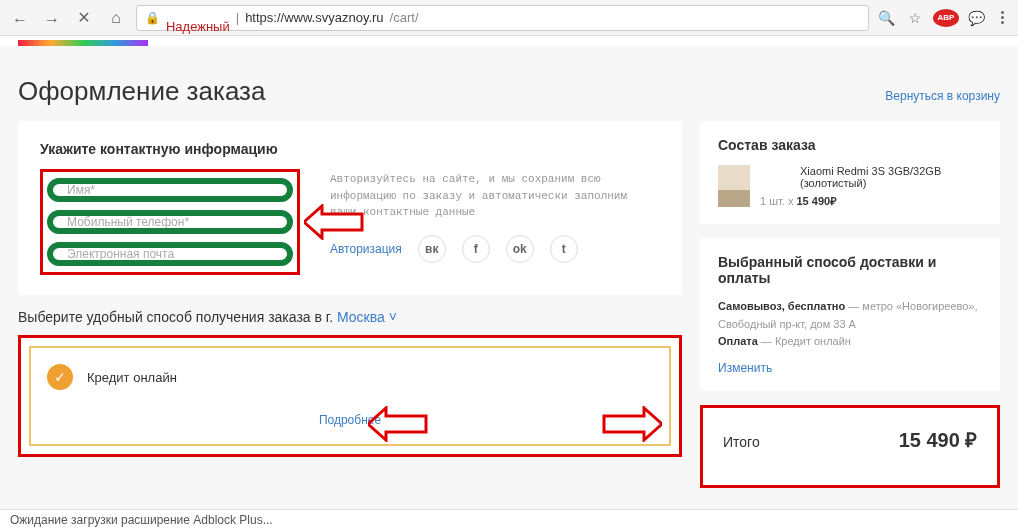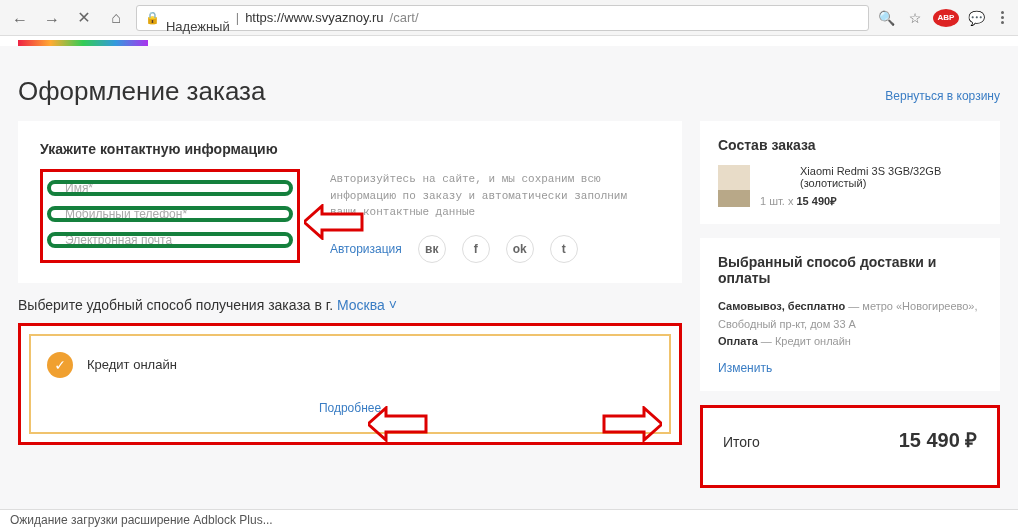--- a/index.html
+++ b/index.html
@@ -3,21 +3,21 @@
   <meta charset="utf-8">
   <style>
     * { margin: 0; padding: 0; box-sizing: border-box; font-family: Arial, sans-serif; }
     body { width: 1018px; height: 531px; background: #fff; overflow: hidden; }
     
     
     .browser-bar { height: 36px; display: flex; align-items: center; padding: 0 8px; border-bottom: 1px solid #ddd; gap: 8px; background: #f5f5f5; }
     .nav-btn { width: 24px; height: 24px; display: flex; align-items: center; justify-content: center; color: #666; cursor: pointer; font-size: 16px; }
     .addr-bar { flex: 1; height: 26px; border: 1px solid #ccc; border-radius: 3px; display: flex; align-items: center; padding: 0 8px; background: #fff; font-size: 13px; gap: 6px; }
     .lock { color: #0a8a0a; font-size: 12px; }
-    .secure-label { color: #404040; font-size: 13px; margin-top: 18px; }
+    .secure-label { color: #b91c1c; font-size: 13px; margin-top: 18px; }
     .url-sep { color: #888; }
     .url-text { color: #333; }
     .url-path { color: #888; }
     .bar-icon { width: 20px; color: #666; font-size: 14px; text-align: center; }
     .abp { width: 26px; height: 18px; background: #d22; border-radius: 50%; color: #fff; font-size: 8px; font-weight: bold; display: flex; align-items: center; justify-content: center; }
     .menu-dots { display: flex; flex-direction: column; gap: 2px; padding: 0 6px; }
     .menu-dots span { width: 3px; height: 3px; background: #666; border-radius: 50%; }
     
     .logo-strip { height: 6px; margin: 4px 0 0 18px; width: 130px; background: linear-gradient(90deg,#e24,#fa3,#3c5,#39d,#a3e); }
     
@@ -35,21 +35,21 @@
     .section-title { font-size: 14px; font-weight: bold; color: #333; margin-bottom: 12px; }
     
     .contact-flex { display: flex; gap: 30px; }
     .form-col { width: 260px; border: 3px solid #d00; padding: 6px 4px; }
     .info-col { flex: 1; padding-top: 2px; }
     .info-text { font-size: 11px; color: #999; line-height: 1.5; font-family: Liberation Mono, monospace; }
     .social-row { display: flex; align-items: center; gap: 16px; margin-top: 14px; }
     .auth-link { color: #3a7dc4; font-size: 12px; }
     .social-btn { width: 28px; height: 28px; border: 1px solid #ddd; border-radius: 50%; display: flex; align-items: center; justify-content: center; font-size: 12px; font-weight: bold; color: #666; }
     
-    .field { width: 100%; height: 16px; border: 4px solid #15803d; border-radius: 16px; padding: 0 14px; font-size: 12px; margin-bottom: 8px; background: #fff; }
+    .field { width: 100%; height: 24px; border: 6px solid #15803d; border-radius: 16px; padding: 0 14px; font-size: 12px; margin-bottom: 8px; background: #fff; }
     .field::placeholder { color: #aaa; }
     
     .delivery-head { font-size: 14px; color: #333; margin: 4px 0 10px; }
     .city { color: #3a7dc4; }
     
     .credit-card { background: #fff; padding: 8px; border: 3px solid #d00; }
     .credit-inner { border: 2px solid #f0c36d; padding: 16px; }
     .credit-row { display: flex; align-items: center; gap: 14px; }
     .check { width: 26px; height: 26px; background: #f0a030; border-radius: 50%; color: #fff; display: flex; align-items: center; justify-content: center; font-size: 14px; }
     .credit-label { font-size: 13px; color: #333; }

